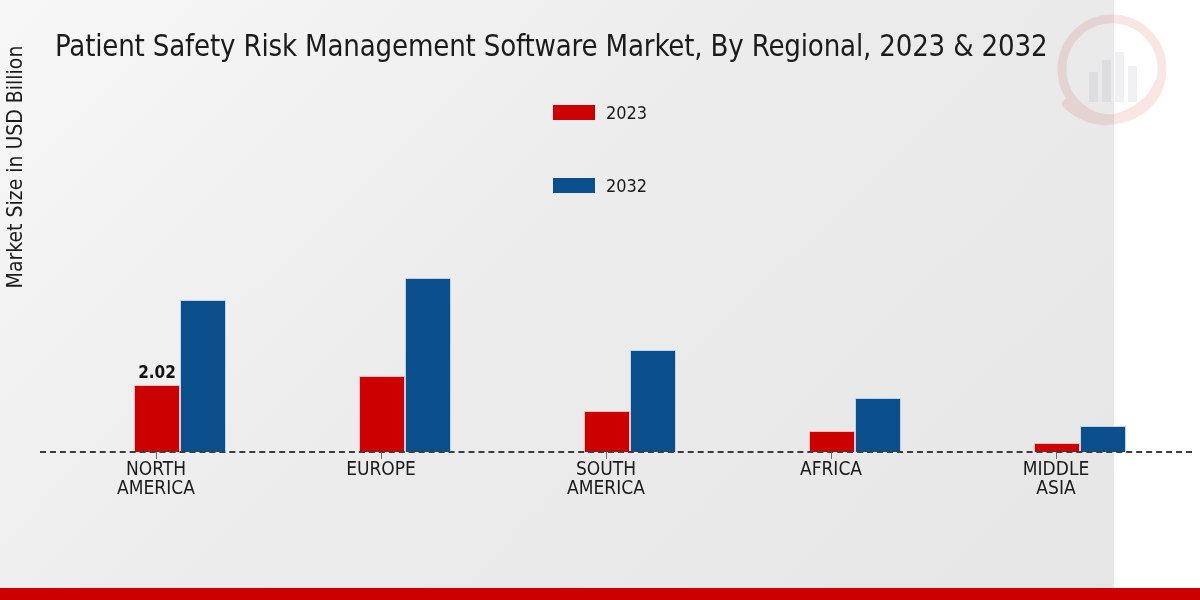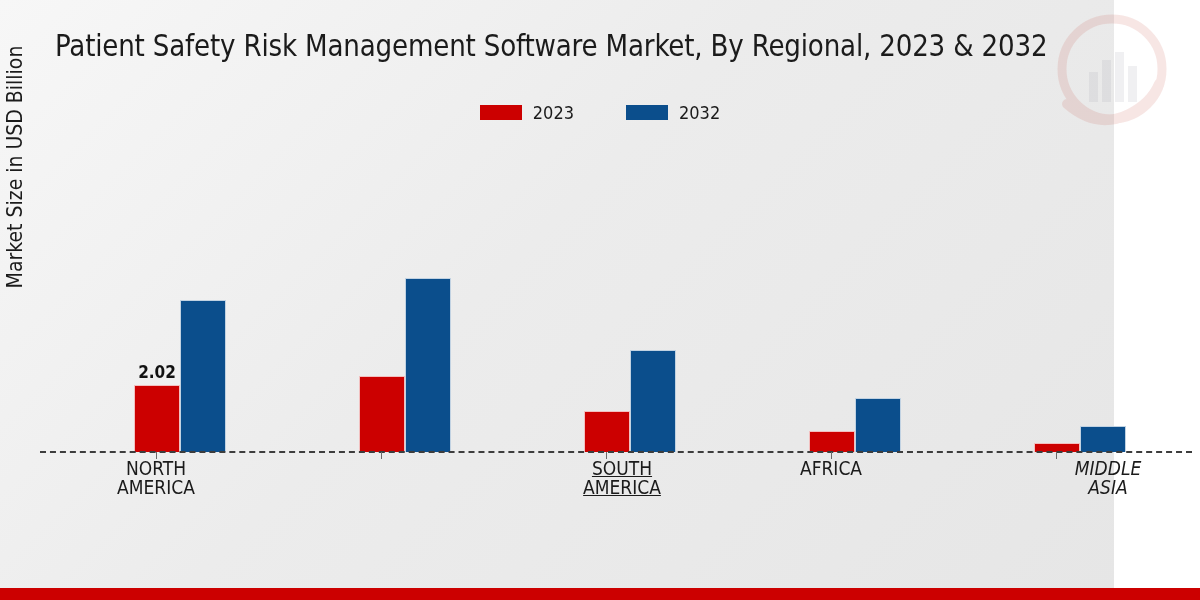--- a/index.html
+++ b/index.html
@@ -49,20 +49,21 @@
 
   #legend {
     position: absolute;
     top: 102px;
     left: 0;
     width: 1200px;
     display: flex;
     justify-content: center;
     align-items: center;
     gap: 52px;
+    flex-direction: column;
   }
   .legend-item {
     display: flex;
     align-items: center;
     gap: 11px;
   }
   .legend-swatch {
     width: 42px;
     height: 15px;
     display: block;
@@ -227,30 +228,33 @@
   <div class="tick" style="left:381px;"></div>
   <div class="tick" style="left:606px;"></div>
   <div class="tick" style="left:831px;"></div>
   <div class="tick" style="left:1056px;"></div>
 
   <div class="cat-label" style="left:76px;">
     <div>NORTH</div>
     <div>AMERICA</div>
   </div>
 
-
-  <div class="cat-label" style="left:542px;text-decoration:underline;">
+  <div class="cat-label" style="left:301px;">
+    <div>EUROPE</div>
+  </div>
+
+  <div class="cat-label" style="left:526px;">
     <div>SOUTH</div>
     <div>AMERICA</div>
   </div>
 
   <div class="cat-label" style="left:751px;">
     <div>AFRICA</div>
   </div>
 
-  <div class="cat-label" style="left:1028px;font-style:italic;">
+  <div class="cat-label" style="left:976px;">
     <div>MIDDLE</div>
     <div>ASIA</div>
   </div>
 
   <div id="bottom-band" style="background:#cc0000;"></div>
 
 </div>
 
 </body></html>

